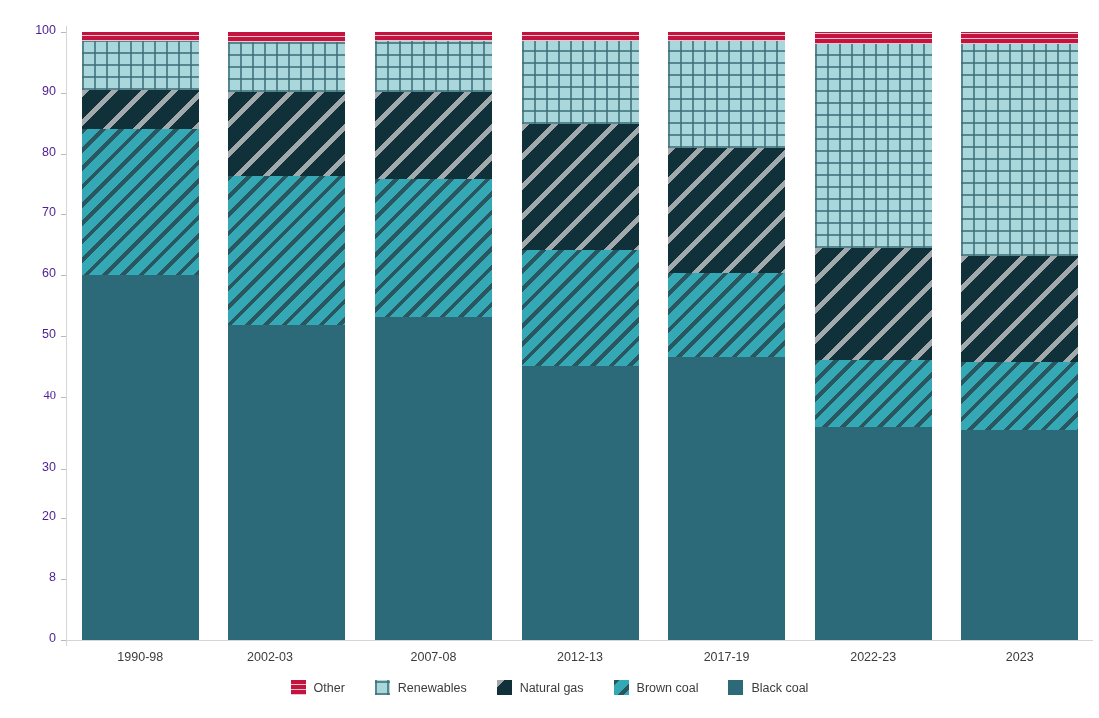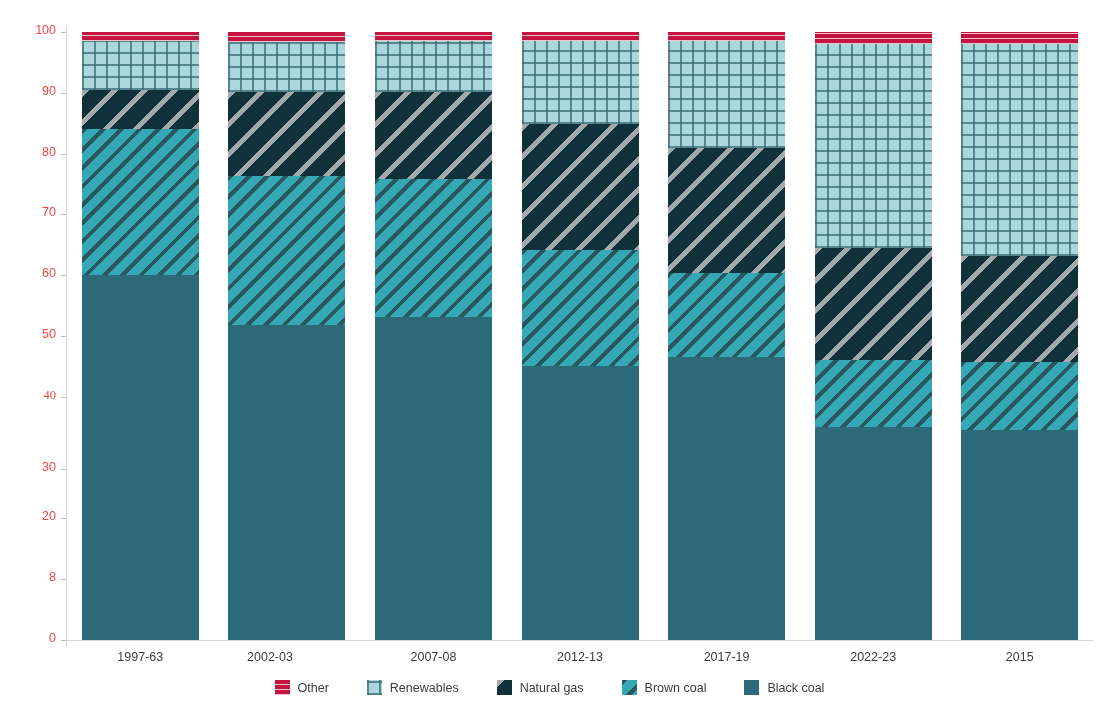--- a/index.html
+++ b/index.html
@@ -36,21 +36,21 @@
     position: absolute;
     left: 0px;
     width: 66px;
     height: 1px;
   }
   .ytick .tlabel {
     position: absolute;
     right: 10px;
     top: -9px;
     font-size: 12.5px;
-    color: #ef4444;
+    color: #4c1d95;
     text-align: right;
     white-space: nowrap;
   }
   .ytick .tmark {
     position: absolute;
     right: 0px;
     top: 0px;
     width: 5px;
     height: 1px;
     background: #b8b8b8;
@@ -126,21 +126,21 @@
 
   
   #legend {
     position: absolute;
     left: 0;
     top: 680px;
     width: 1099px;
     display: flex;
     justify-content: center;
     align-items: center;
-    gap: 12px;
+    gap: 4px;
   }
   .legend-item {
     display: flex;
     align-items: center;
     margin: 0 13px;
   }
   .legend-swatch {
     width: 15px;
     height: 15px;
     margin-right: 8px;
@@ -267,27 +267,27 @@
           <div class="seg fill-black" title="Black coal: 34.5%" style="top: 398.24px; height: 209.76px;"></div>
           <div class="seg fill-brown" title="Brown coal: 11.3%" style="top: 329.536px; height: 68.704px;"></div>
           <div class="seg fill-gas" title="Natural gas: 17.3%" style="top: 224.352px; height: 105.184px;"></div>
           <div class="seg fill-renew" title="Renewables: 34.9%" style="top: 12.16px; height: 212.192px;"></div>
           <div class="seg fill-other" title="Other: 2%" style="top: 0px; height: 12.16px;"></div>
         </div>
       </div>
     </div>
 
   <div id="x-labels">
-      <div class="xlabel" style="left: 80.2857px; width: 120px;">1997-63</div>
+      <div class="xlabel" style="left: 80.2857px; width: 120px;">1990-98</div>
       <div class="xlabel" style="left: 210px; width: 120px;">2002-03</div>
       <div class="xlabel" style="left: 373.429px; width: 120px;">2007-08</div>
       <div class="xlabel" style="left: 520px; width: 120px;">2012-13</div>
       <div class="xlabel" style="left: 666.571px; width: 120px;">2017-19</div>
       <div class="xlabel" style="left: 813.143px; width: 120px;">2022-23</div>
-      <div class="xlabel" style="left: 959.714px; width: 120px;">2015</div>
+      <div class="xlabel" style="left: 959.714px; width: 120px;">2023</div>
     </div>
 
   <div id="legend">
       <div class="legend-item">
         <span class="legend-swatch fill-other"></span>
         <span class="legend-label">Other</span>
       </div>
       <div class="legend-item">
         <span class="legend-swatch fill-renew"></span>
         <span class="legend-label">Renewables</span>

